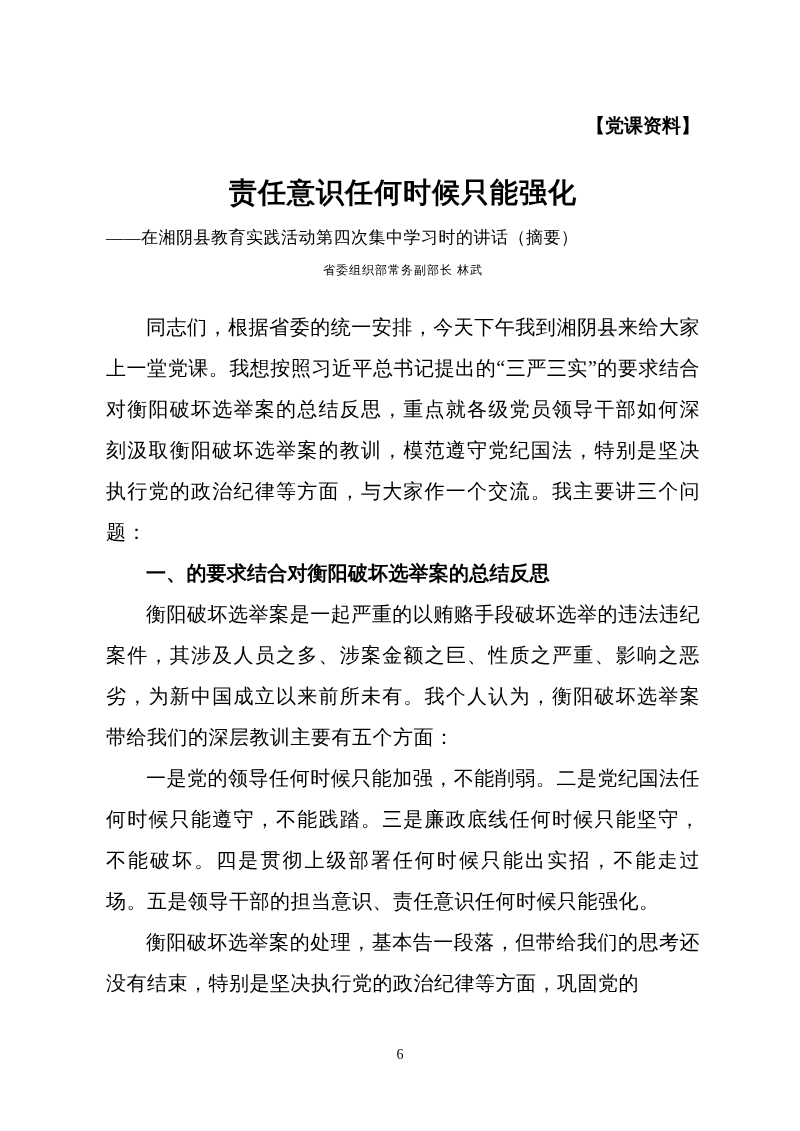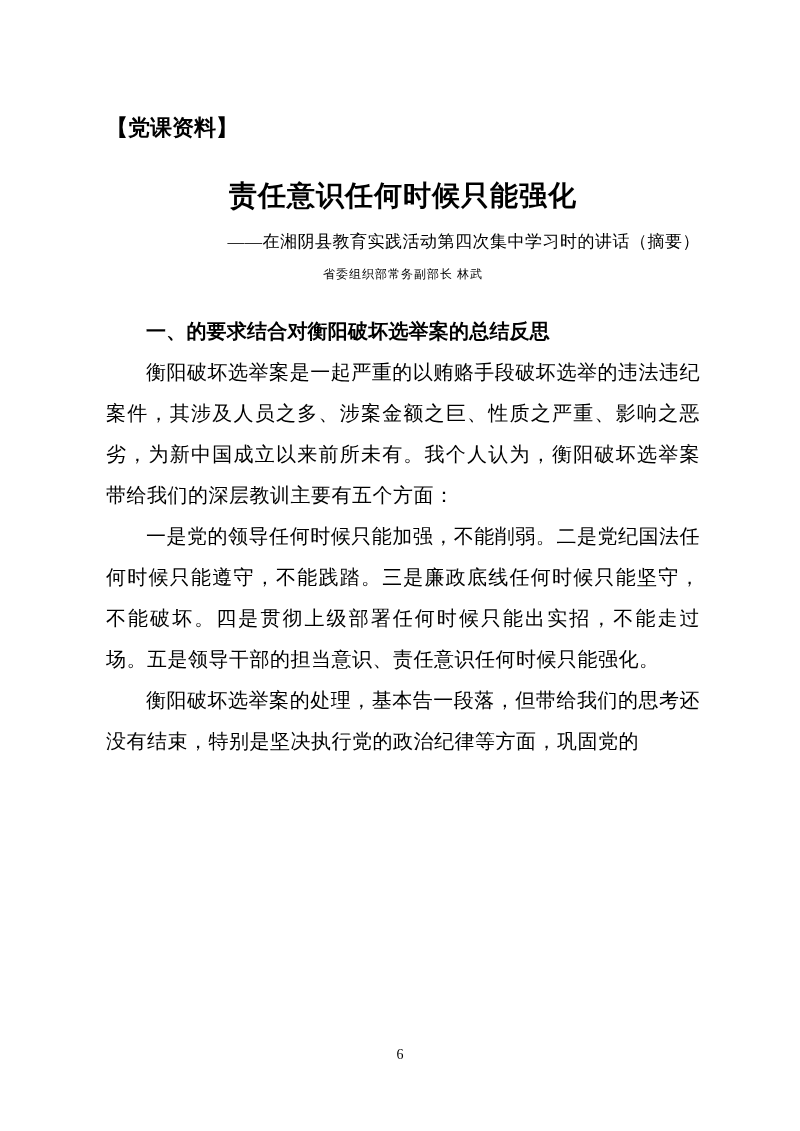--- a/index.html
+++ b/index.html
@@ -15,38 +15,38 @@
     background: #ffffff;
     color: #000000;
     box-sizing: border-box;
     padding: 115px 100px 0 106px;
     font-family: "Liberation Serif", "DejaVu Serif", serif;
     overflow: hidden;
   }
   .doc-tag {
     font-family: "Liberation Sans", "DejaVu Sans", sans-serif;
     font-weight: bold;
-    font-size: 22px;
+    font-size: 19px;
     line-height: 1.2;
-    text-align: left;
+    text-align: right;
   }
   .doc-title {
     margin: 38px 0 0 0;
     font-family: "Liberation Serif", "DejaVu Serif", serif;
     font-weight: bold;
     font-size: 28px;
     line-height: 1.2;
     text-align: center;
     letter-spacing: 1px;
   }
   .doc-subtitle {
     margin-top: 18px;
     font-size: 17px;
     line-height: 1.3;
-    text-align: right;
+    text-align: left;
     letter-spacing: 0.5px;
   }
   .doc-author {
     margin-top: 14px;
     font-size: 12px;
     line-height: 1.3;
     text-align: center;
     letter-spacing: 1px;
   }
   .doc-body {
@@ -82,20 +82,21 @@
 
   <div class="doc-tag">【党课资料】</div>
 
   <h1 class="doc-title">责任意识任何时候只能强化</h1>
 
   <div class="doc-subtitle">——在湘阴县教育实践活动第四次集中学习时的讲话（摘要）</div>
 
   <div class="doc-author">省委组织部常务副部长  林武</div>
 
   <div class="doc-body">
+    <p class="para">同志们，根据省委的统一安排，今天下午我到湘阴县来给大家上一堂党课。我想按照习近平总书记提出的“三严三实”的要求结合对衡阳破坏选举案的总结反思，重点就各级党员领导干部如何深刻汲取衡阳破坏选举案的教训，模范遵守党纪国法，特别是坚决执行党的政治纪律等方面，与大家作一个交流。我主要讲三个问题：</p>
     <p class="para heading">一、的要求结合对衡阳破坏选举案的总结反思</p>
     <p class="para">衡阳破坏选举案是一起严重的以贿赂手段破坏选举的违法违纪案件，其涉及人员之多、涉案金额之巨、性质之严重、影响之恶劣，为新中国成立以来前所未有。我个人认为，衡阳破坏选举案带给我们的深层教训主要有五个方面：</p>
     <p class="para">一是党的领导任何时候只能加强，不能削弱。二是党纪国法任何时候只能遵守，不能践踏。三是廉政底线任何时候只能坚守，不能破坏。四是贯彻上级部署任何时候只能出实招，不能走过场。五是领导干部的担当意识、责任意识任何时候只能强化。</p>
     <p class="para">衡阳破坏选举案的处理，基本告一段落，但带给我们的思考还没有结束，特别是坚决执行党的政治纪律等方面，巩固党的</p>
   </div>
 
   <div class="page-number">6</div>
 
 </div>
 

